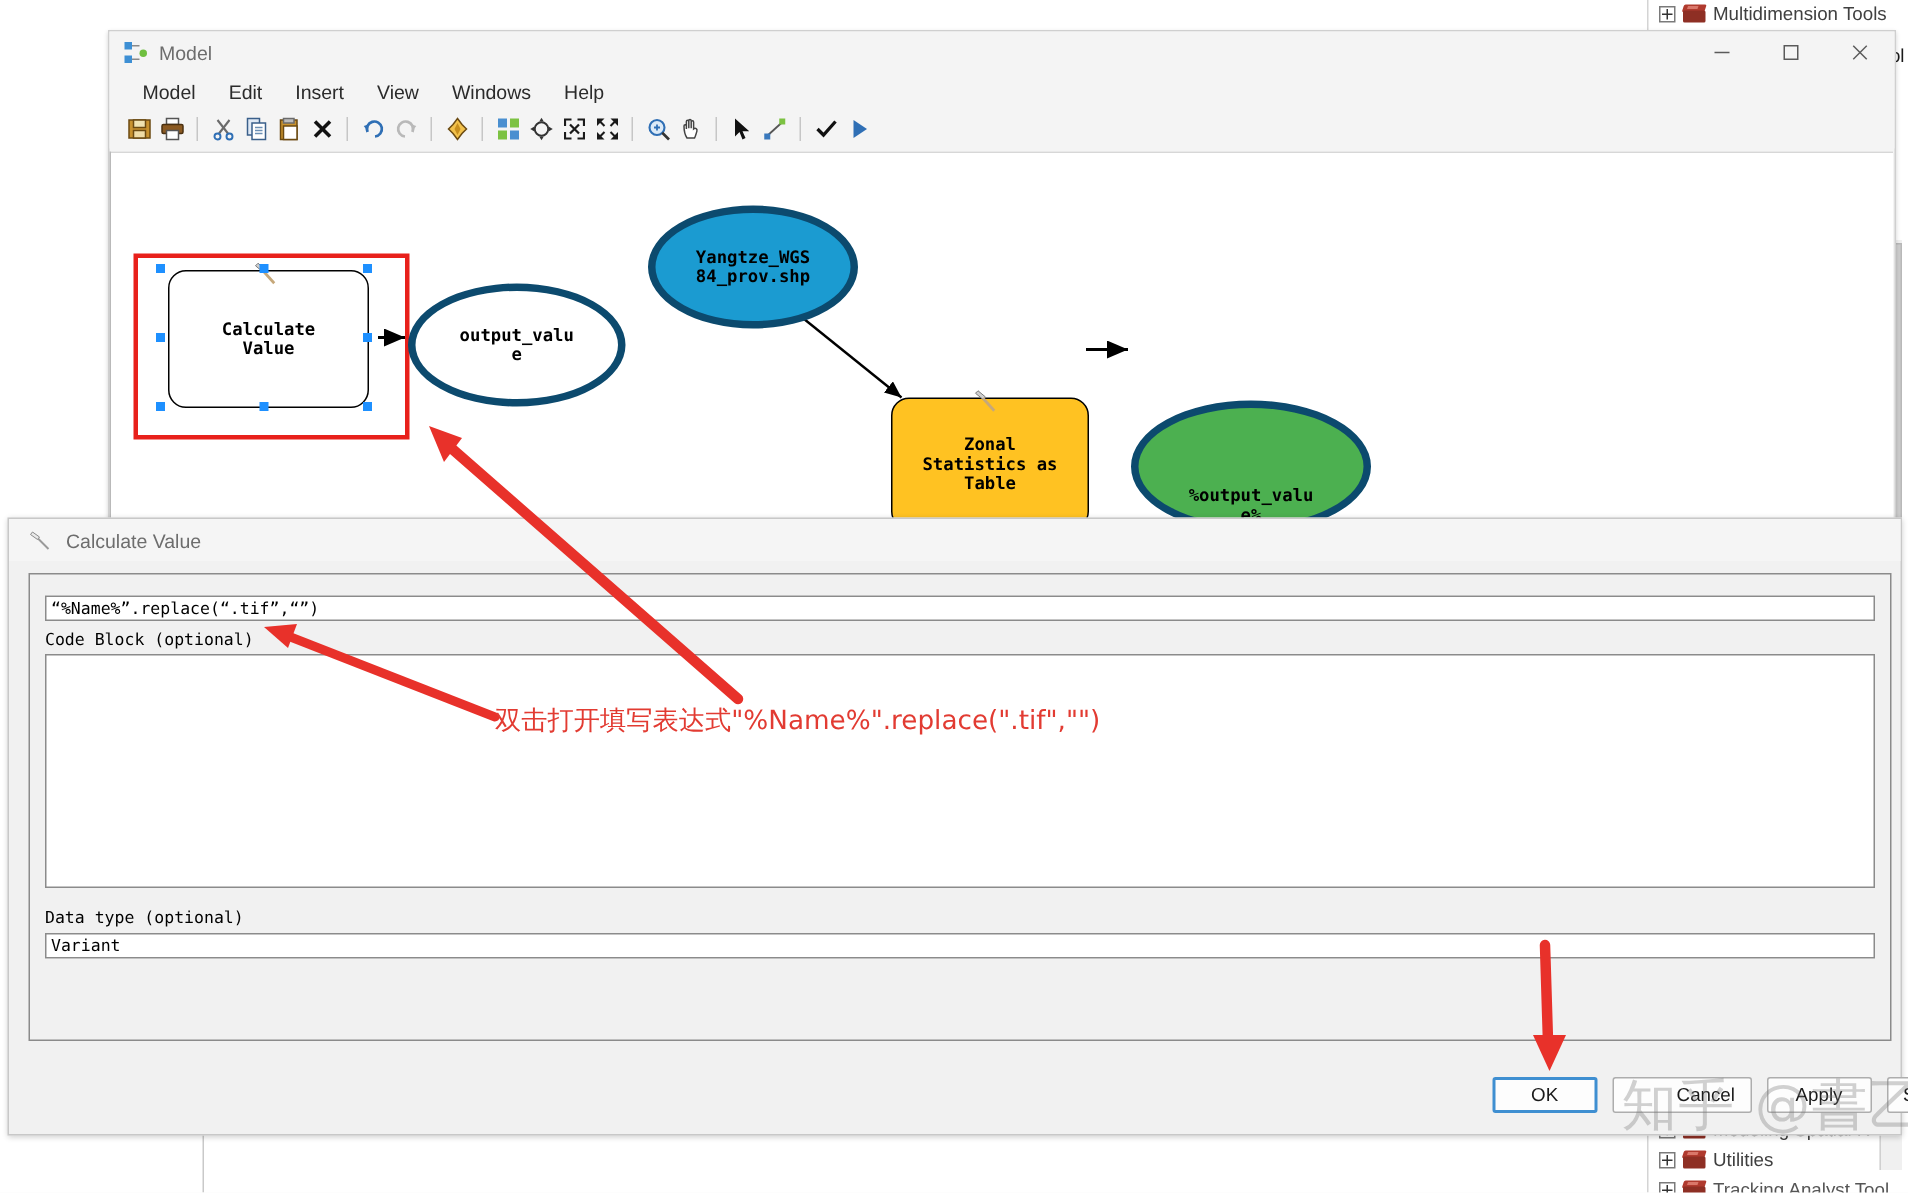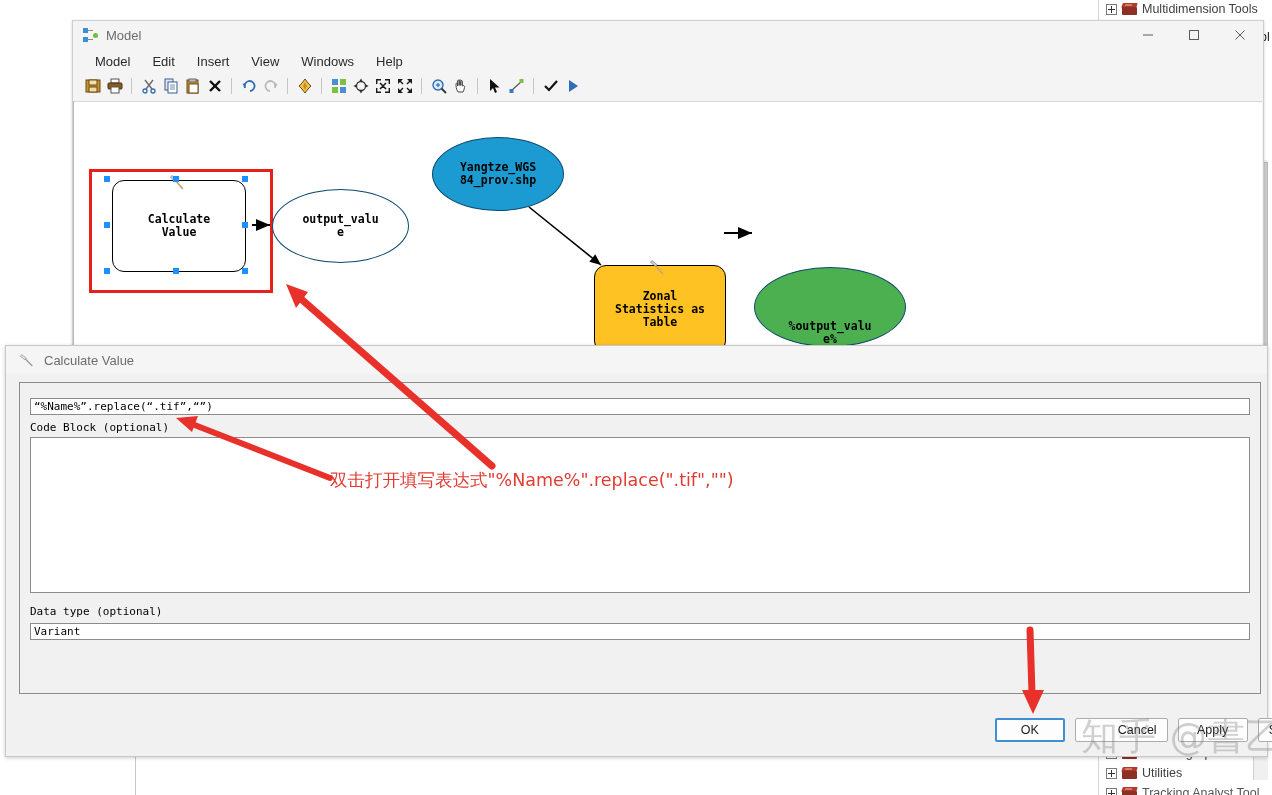--- a/index.html
+++ b/index.html
@@ -108,21 +108,21 @@
   .node-label {
     font-family: "DejaVu Sans Mono", "Liberation Mono", monospace;
     font-weight: bold; font-size: 11.5px; color: #000;
     text-align: center; line-height: 13px; white-space: pre-line;
   }
   .proc-box {
     position: absolute; border: 1px solid #000; border-radius: 12px;
     background: transparent; display: flex; align-items: center; justify-content: center;
   }
   .ellipse {
-    position: absolute; border: 1px solid #0c4a6e; border-radius: 50%;
+    position: absolute; border: 5px solid #0c4a6e; border-radius: 50%;
     display: flex; align-items: center; justify-content: center;
   }
   .sel-rect {
     position: absolute; border: 3px solid #e8201b;
   }
   .handle {
     position: absolute; width: 6px; height: 6px; background: #1e90ff;
   }
   .hammer { position: absolute; width: 20px; height: 20px; }
 

